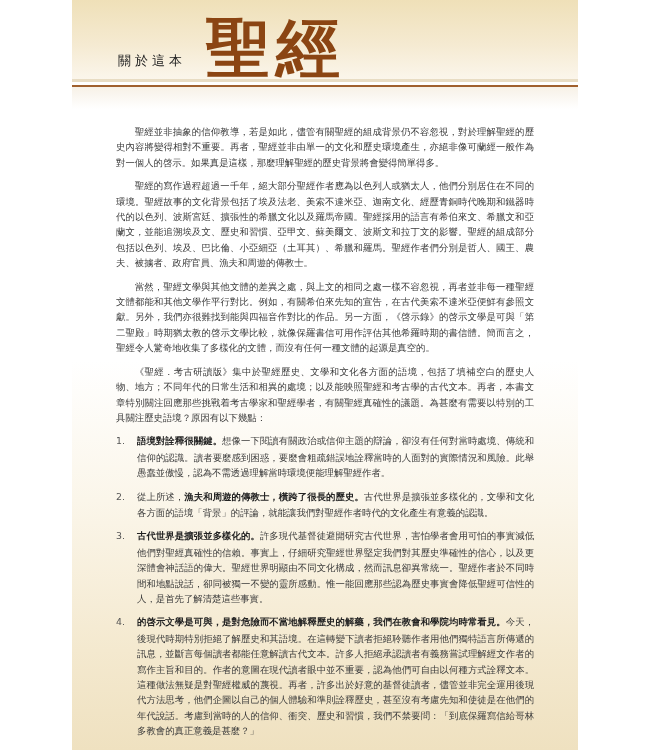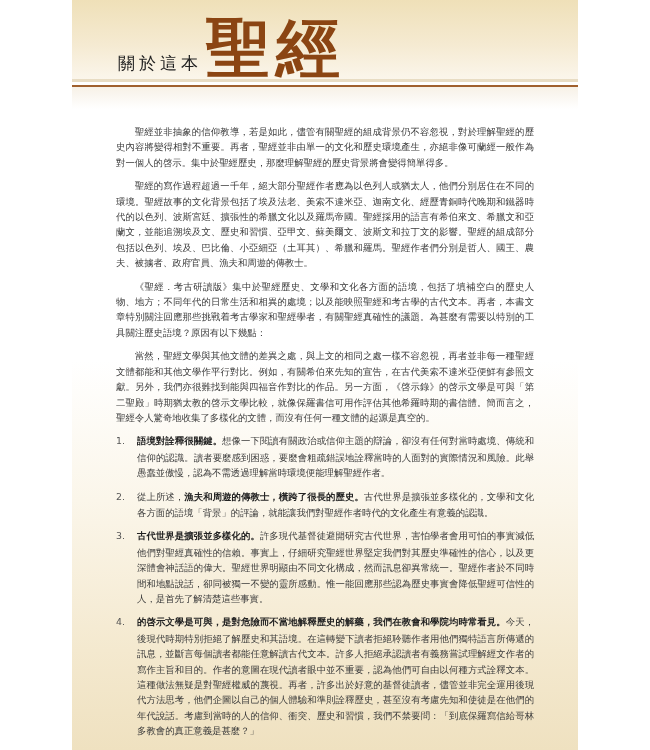--- a/index.html
+++ b/index.html
@@ -15,21 +15,21 @@
       position: absolute; left: 0; top: 0; width: 506px; height: 80px;
       background: linear-gradient(to bottom, #efe0b8 0%, #f5ead1 55%, #fbf6ec 100%);
     }
     .rule-light { position: absolute; left: 0; top: 79px; width: 506px; height: 3px; background: #e8dcc3; }
     .rule-dark { position: absolute; left: 0; top: 85px; width: 506px; height: 2px; background: #a0602e; }
     .header-fade {
       position: absolute; left: 0; top: 87px; width: 506px; height: 22px;
       background: linear-gradient(to bottom, #f7f1e7, #ffffff);
     }
     .subtitle {
-      position: absolute; left: 46px; top: 52px; font-size: 17px; letter-spacing: 4px; color: #222;
+      position: absolute; left: 46px; top: 52px; font-size: 13px; letter-spacing: 4px; color: #222;
       font-family: "DejaVu Sans", sans-serif;
     }
     .title {
       position: absolute; left: 134px; top: 18px; font-size: 64px; line-height: 60px; font-weight: bold;
       color: #8b4513; letter-spacing: 6px; font-family: "DejaVu Sans", sans-serif;
     }
     .content {
       position: absolute; left: 44px; top: 124px; width: 418px;
       font-size: 9.4px; line-height: 15.4px; color: #3a3a3a; text-align: justify;
     }
@@ -45,24 +45,24 @@
 <div class="page">
   <div class="header">
     <span class="subtitle">關於這本</span>
     <span class="title">聖經</span>
   </div>
   <div class="rule-light"></div>
   <div class="rule-dark"></div>
   <div class="header-fade"></div>
 
   <div class="content">
-    <p>聖經並非抽象的信仰教導，若是如此，儘管有關聖經的組成背景仍不容忽視，對於理解聖經的歷史內容將變得相對不重要。再者，聖經並非由單一的文化和歷史環境產生，亦絕非像可蘭經一般作為對一個人的啓示。集中於聖經歷史，那麼理解聖經的歷史背景將會變得簡單得多。</p>
+    <p>聖經並非抽象的信仰教導，若是如此，儘管有關聖經的組成背景仍不容忽視，對於理解聖經的歷史內容將變得相對不重要。再者，聖經並非由單一的文化和歷史環境產生，亦絕非像可蘭經一般作為對一個人的啓示。如果真是這樣，那麼理解聖經的歷史背景將會變得簡單得多。</p>
     <p>聖經的寫作過程超過一千年，絕大部分聖經作者應為以色列人或猶太人，他們分別居住在不同的環境。聖經故事的文化背景包括了埃及法老、美索不達米亞、迦南文化、經歷青銅時代晚期和鐵器時代的以色列、波斯宮廷、擴張性的希臘文化以及羅馬帝國。聖經採用的語言有希伯來文、希臘文和亞蘭文，並能追溯埃及文、歷史和習慣、亞甲文、蘇美爾文、波斯文和拉丁文的影響。聖經的組成部分包括以色列、埃及、巴比倫、小亞細亞（土耳其）、希臘和羅馬。聖經作者們分別是哲人、國王、農夫、被擄者、政府官員、漁夫和周遊的傳教士。</p>
+    <p>當然，聖經文學與其他文體的差異之處，與上文的相同之處一樣不容忽視，再者並非每一種聖經文體都能和其他文學作平行對比。例如，有關希伯來先知的宣告，在古代美索不達米亞便鮮有參照文獻。另外，我們亦很難找到能與四福音作對比的作品。另一方面，《啓示錄》的啓示文學是可與「第二聖殿」時期猶太教的啓示文學比較，就像保羅書信可用作評估其他希羅時期的書信體。簡而言之，聖經令人驚奇地收集了多樣化的文體，而沒有任何一種文體的起源是真空的。</p>
     <p>《聖經．考古研讀版》集中於聖經歷史、文學和文化各方面的語境，包括了填補空白的歷史人物、地方；不同年代的日常生活和相異的處境；以及能映照聖經和考古學的古代文本。再者，本書文章特別關注回應那些挑戰着考古學家和聖經學者，有關聖經真確性的議題。為甚麼有需要以特別的工具關注歷史語境？原因有以下幾點：</p>
-    <p>當然，聖經文學與其他文體的差異之處，與上文的相同之處一樣不容忽視，再者並非每一種聖經文體都能和其他文學作平行對比。例如，有關希伯來先知的宣告，在古代美索不達米亞便鮮有參照文獻。另外，我們亦很難找到能與四福音作對比的作品。另一方面，《啓示錄》的啓示文學是可與「第二聖殿」時期猶太教的啓示文學比較，就像保羅書信可用作評估其他希羅時期的書信體。簡而言之，聖經令人驚奇地收集了多樣化的文體，而沒有任何一種文體的起源是真空的。</p>
 
     <ol>
       <li>
         <span class="num">1.</span>
         <b>語境對詮釋很關鍵。</b><span>想像一下閱讀有關政治或信仰主題的辯論，卻沒有任何對當時處境、傳統和信仰的認識。讀者要麼感到困惑，要麼會粗疏錯誤地詮釋當時的人面對的實際情況和風險。此舉愚蠢並傲慢，認為不需透過理解當時環境便能理解聖經作者。</span>
       </li>
       <li>
         <span class="num">2.</span>
         <span>從上所述，</span><b>漁夫和周遊的傳教士，橫跨了很長的歷史。</b><span>古代世界是擴張並多樣化的，文學和文化各方面的語境「背景」的評論，就能讓我們對聖經作者時代的文化產生有意義的認識。</span>
       </li>

